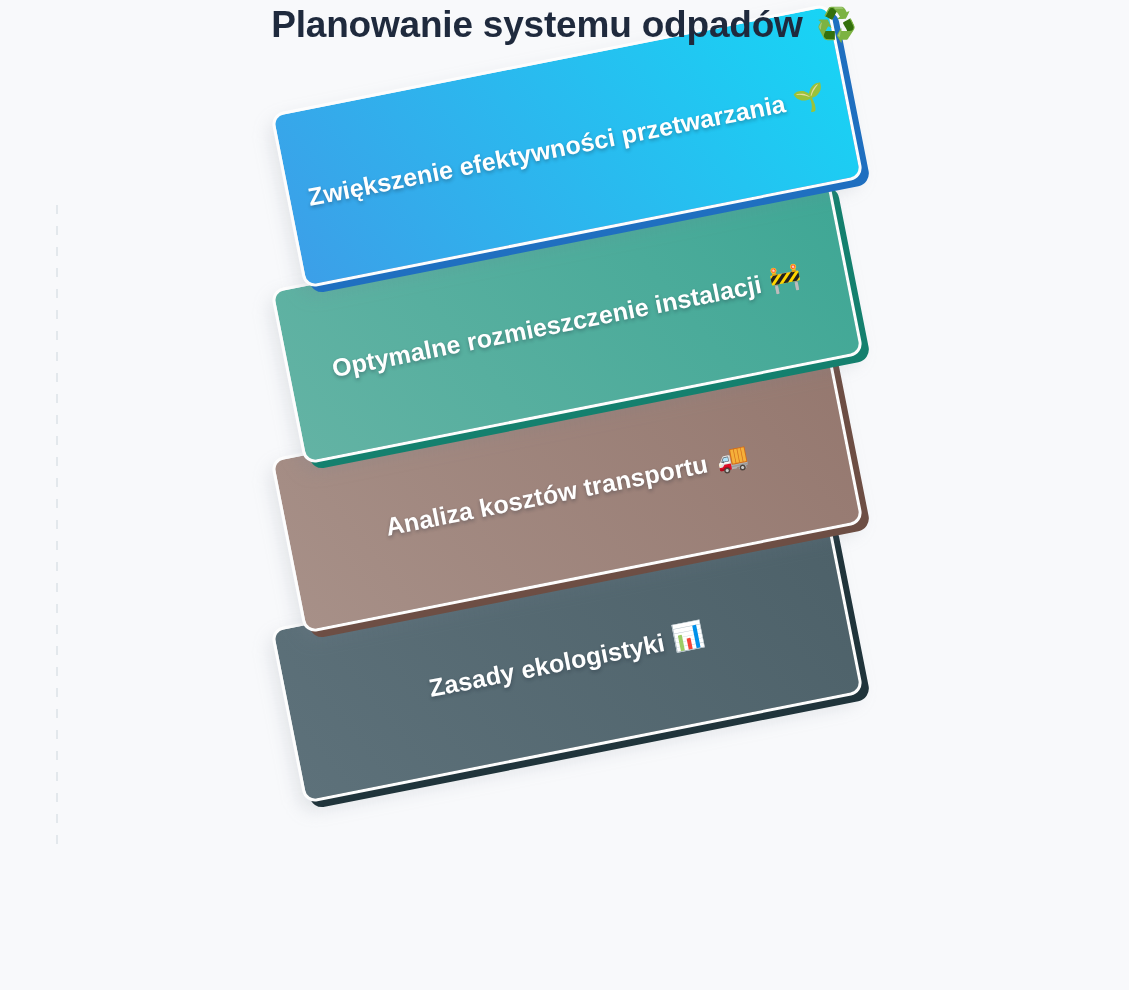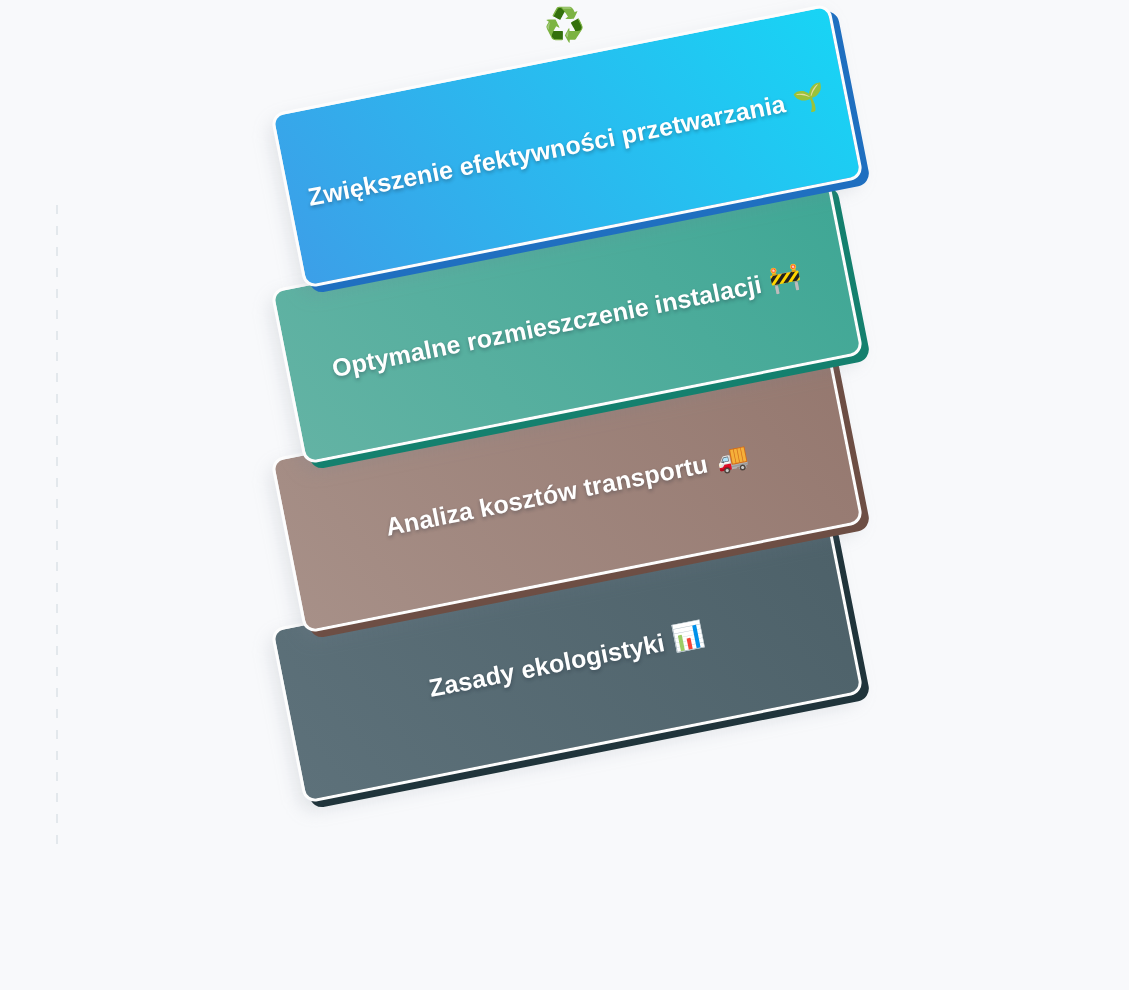--- a/index.html
+++ b/index.html
@@ -151,20 +151,21 @@
 
   #banner-0 { z-index: 14; }
   #banner-1 { z-index: 13; }
   #banner-2 { z-index: 12; }
   #banner-3 { z-index: 11; }
 </style>
 </head>
 <body style="background: rgb(248, 249, 251);">
 
 <div id="title-bar">
+  <span id="title-text" style="color: rgb(31, 42, 61);">Planowanie systemu odpadów</span>
   <span id="title-emoji">♻️</span>
 </div>
 
 <div id="guide-line" style="background-image: linear-gradient(rgb(227, 232, 236) 0px, rgb(227, 232, 236) 9px, rgba(0, 0, 0, 0) 9px, rgba(0, 0, 0, 0) 21px);"></div>
 
 <div id="banner-stack">
 
   <div class="banner-wrap" id="banner-0">
     <div class="banner-shadow"></div>
     <div class="banner-edge" style="background: rgb(31, 111, 192);"></div>

